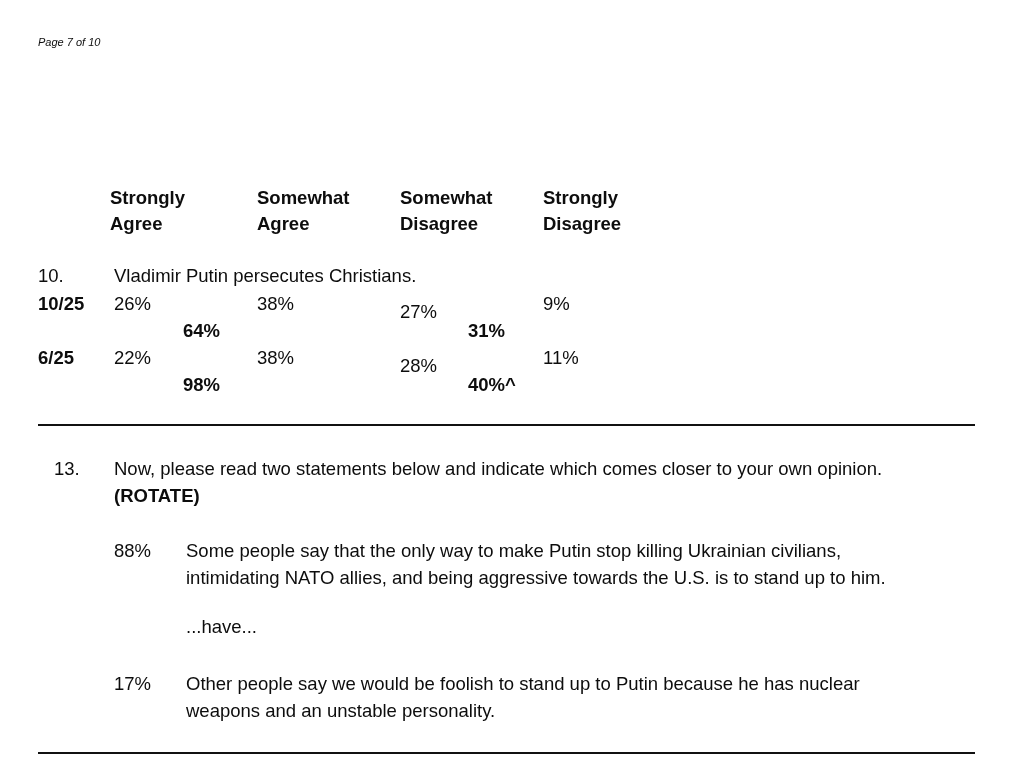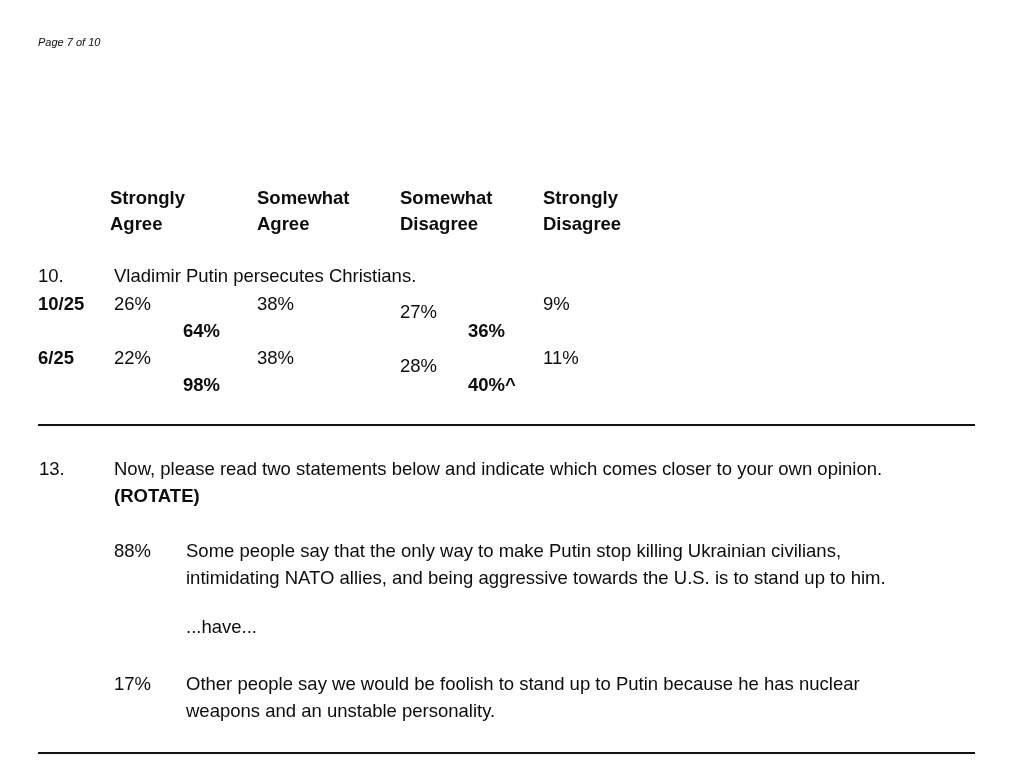--- a/index.html
+++ b/index.html
@@ -129,21 +129,21 @@
     width: 945px;
     font-size: 18.5px;
     line-height: 27px;
   }
   .q13-head {
     position: relative;
     padding-left: 76px;
   }
   .q13-head .num {
     position: absolute;
-    left: 1px;
+    left: 16px;
     top: 0;
     text-align: right;
   }
   .q13-head .rot {
     font-weight: bold;
   }
   .stmt {
     position: relative;
     padding-left: 148px;
     margin-top: 28px;
@@ -199,21 +199,21 @@
     <div class="data-row">
       <span class="lbl">10/25</span>
       <span class="c1">26%</span>
       <span class="c2">38%</span>
       <span class="c3">27%</span>
       <span class="c4">9%</span>
     </div>
 
     <div class="net-row">
       <span class="n1">64%</span>
-      <span class="n2">36%</span>
+      <span class="n2">31%</span>
     </div>
 
     <div class="data-row">
       <span class="lbl">6/25</span>
       <span class="c1">22%</span>
       <span class="c2">38%</span>
       <span class="c3">28%</span>
       <span class="c4">11%</span>
     </div>
 

